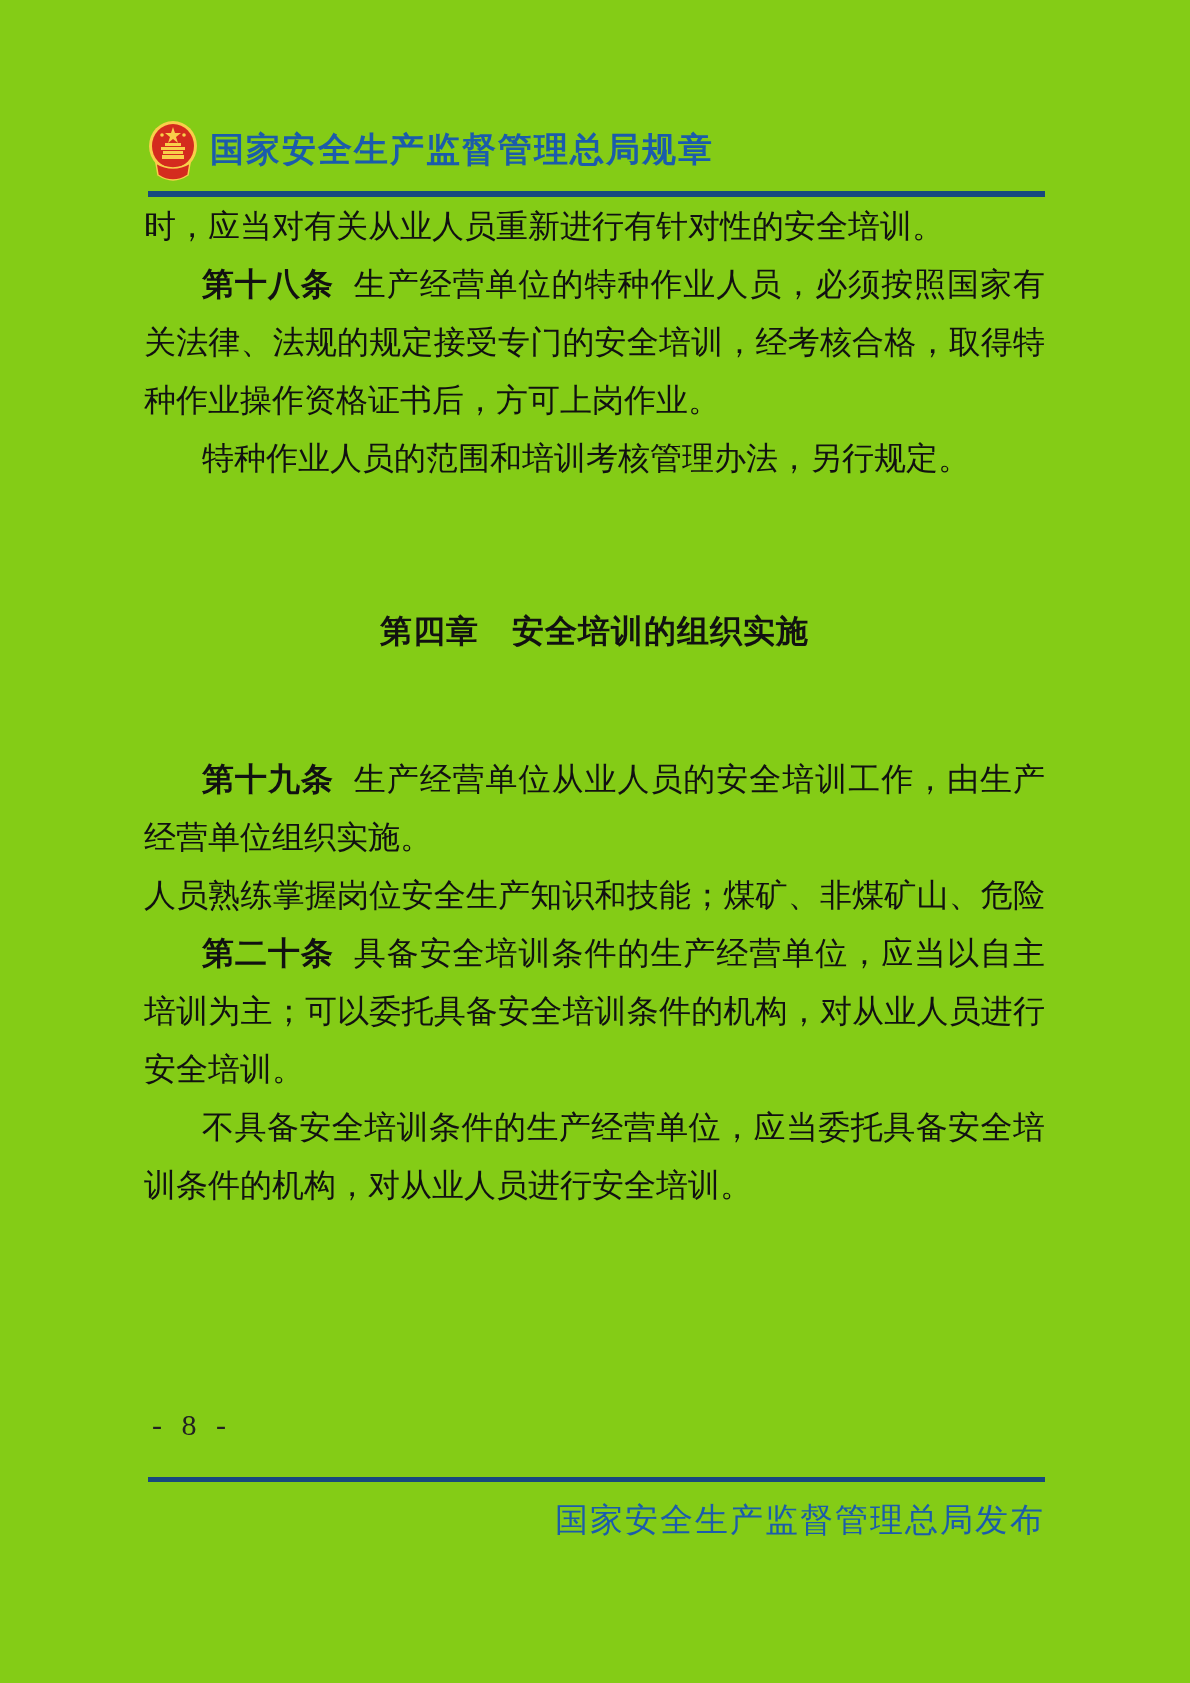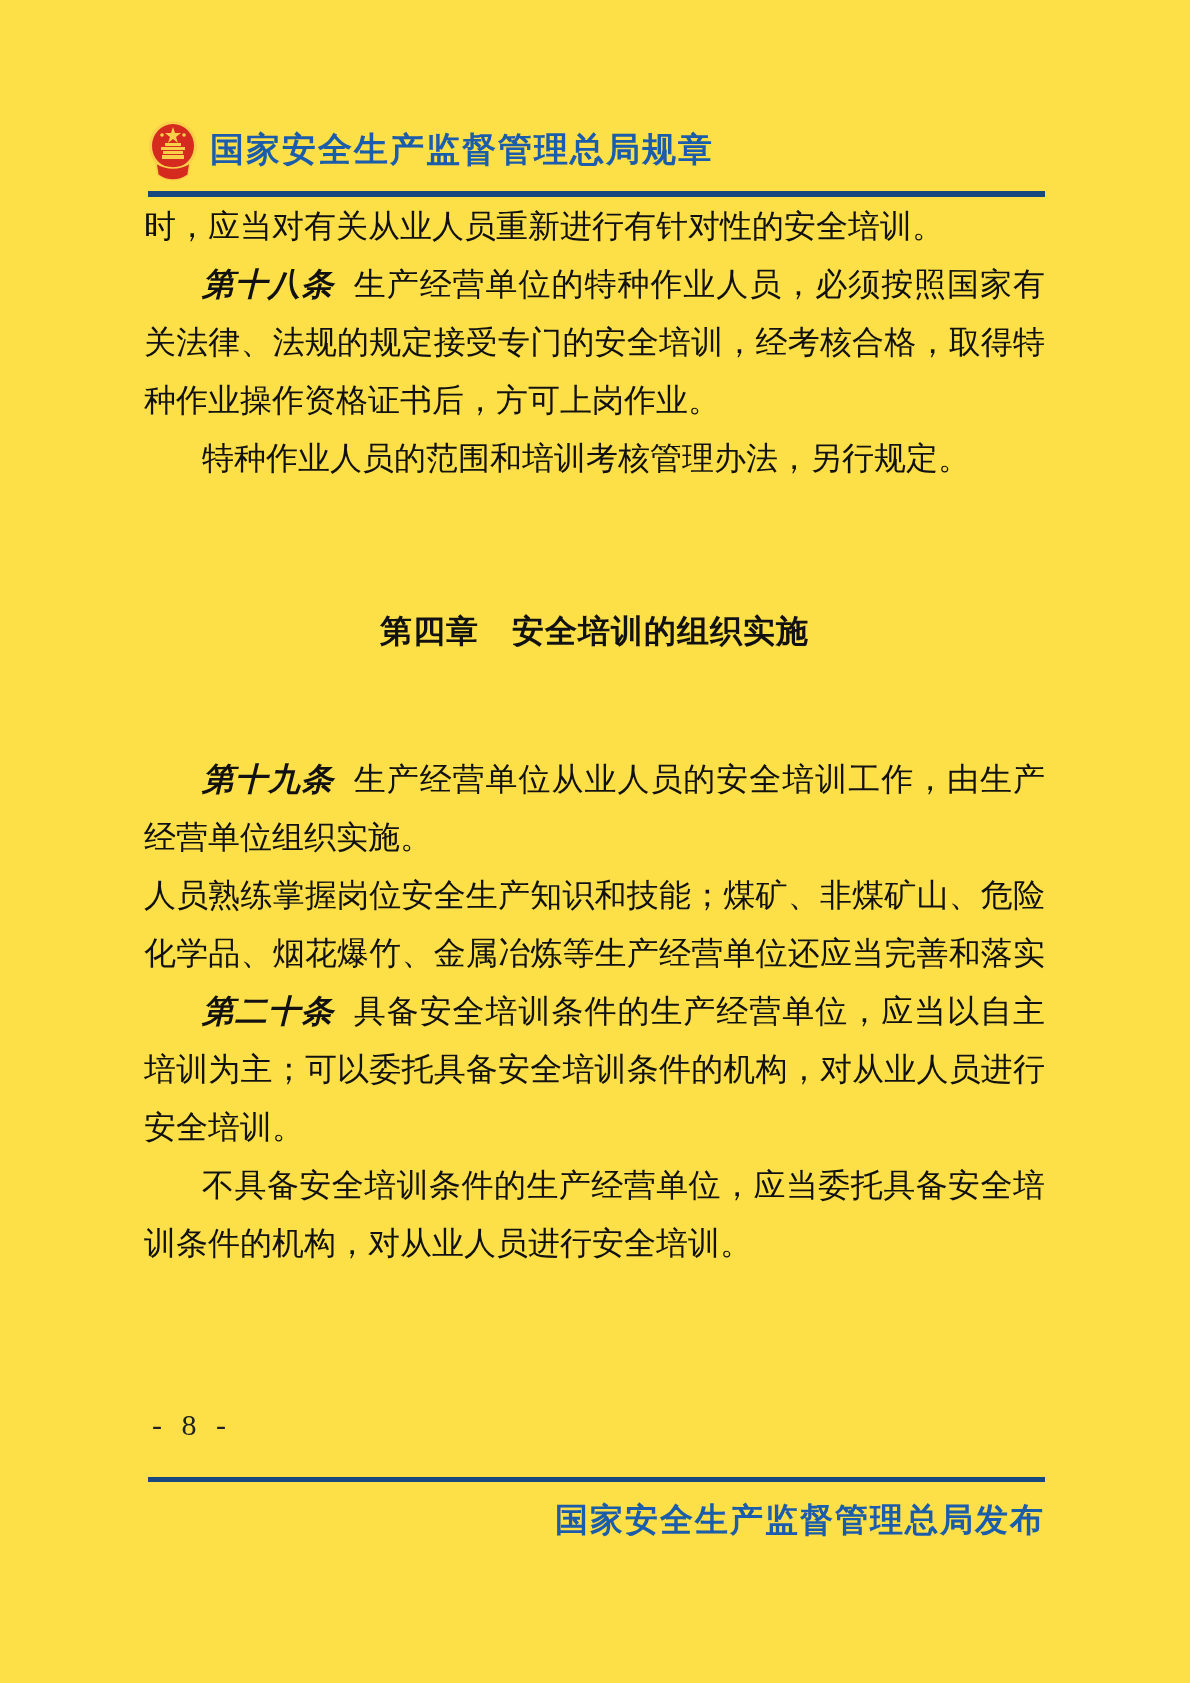--- a/index.html
+++ b/index.html
@@ -1,19 +1,19 @@
 <!DOCTYPE html>
 <html><head>
 <meta charset="utf-8">
 <style>
   html,body{margin:0;padding:0;background:#ffffff;}
   .page{
     position:relative;
     width:1190px;height:1683px;
-    background:#fde047;
+    background:#84cc16;
     box-sizing:border-box;
     font-family:"Liberation Serif","DejaVu Serif",serif;
     color:#111111;
     overflow:hidden;
     padding-left:26px;
   }
   
   .header{
     position:absolute;top:118px;left:148px;right:145px;
   }
@@ -35,41 +35,41 @@
     font-size:32px;line-height:58px;height:58px;
     text-align:left;
     overflow:visible;white-space:nowrap;
   }
   .line.full{
     white-space:normal;
     text-align:justify;
     text-align-last:justify;
   }
   .line.indent{text-indent:58px;}
-  .art{font-weight:bold;margin-right:0.62em;font-style:italic;}
+  .art{font-weight:bold;margin-right:0.62em;}
   .chapter-heading{
     font-family:"Liberation Sans","DejaVu Sans",sans-serif;
     font-size:32px;font-weight:bold;line-height:58px;height:58px;
     text-align:center;letter-spacing:1px;
     margin-top:115px;margin-bottom:90px;
   }
   
   .page-number{
     position:absolute;top:1408px;left:152px;
     font-size:30px;color:#222;letter-spacing:6px;
   }
   
   .footer-rule{
     position:absolute;top:1477px;left:148px;right:145px;
     height:5px;background:#17497e;
   }
   .footer-text{
     position:absolute;top:1498px;right:145px;
     font-family:"Liberation Sans","DejaVu Sans",sans-serif;
-    font-size:33px;font-weight:bold;color:#1b5cab;
+    font-size:33px;font-weight:normal;color:#1b5cab;
     letter-spacing:2px;
   }
 </style>
 </head>
 <body>
 
 <div class="page">
 
   <div class="header">
     <div class="header-row">
@@ -93,21 +93,20 @@
   <div class="body" id="body-container">
       <div class="line">时，应当对有关从业人员重新进行有针对性的安全培训。</div>
       <div class="line full indent"><span class="art">第十八条</span>生产经营单位的特种作业人员，必须按照国家有</div>
       <div class="line full">关法律、法规的规定接受专门的安全培训，经考核合格，取得特</div>
       <div class="line">种作业操作资格证书后，方可上岗作业。</div>
       <div class="line indent">特种作业人员的范围和培训考核管理办法，另行规定。</div>
       <div class="chapter-heading">第四章　安全培训的组织实施</div>
       <div class="line full indent"><span class="art">第十九条</span>生产经营单位从业人员的安全培训工作，由生产</div>
       <div class="line">经营单位组织实施。</div>
       <div class="line full">人员熟练掌握岗位安全生产知识和技能；煤矿、非煤矿山、危险</div>
-      <div class="line full">化学品、烟花爆竹、金属冶炼等生产经营单位还应当完善和落实</div>
       <div class="line full indent"><span class="art">第二十条</span>具备安全培训条件的生产经营单位，应当以自主</div>
       <div class="line full">培训为主；可以委托具备安全培训条件的机构，对从业人员进行</div>
       <div class="line">安全培训。</div>
       <div class="line full indent">不具备安全培训条件的生产经营单位，应当委托具备安全培</div>
       <div class="line">训条件的机构，对从业人员进行安全培训。</div>
     </div>
 
   <div class="page-number">- 8 -</div>
 
   <div class="footer-rule"></div>

